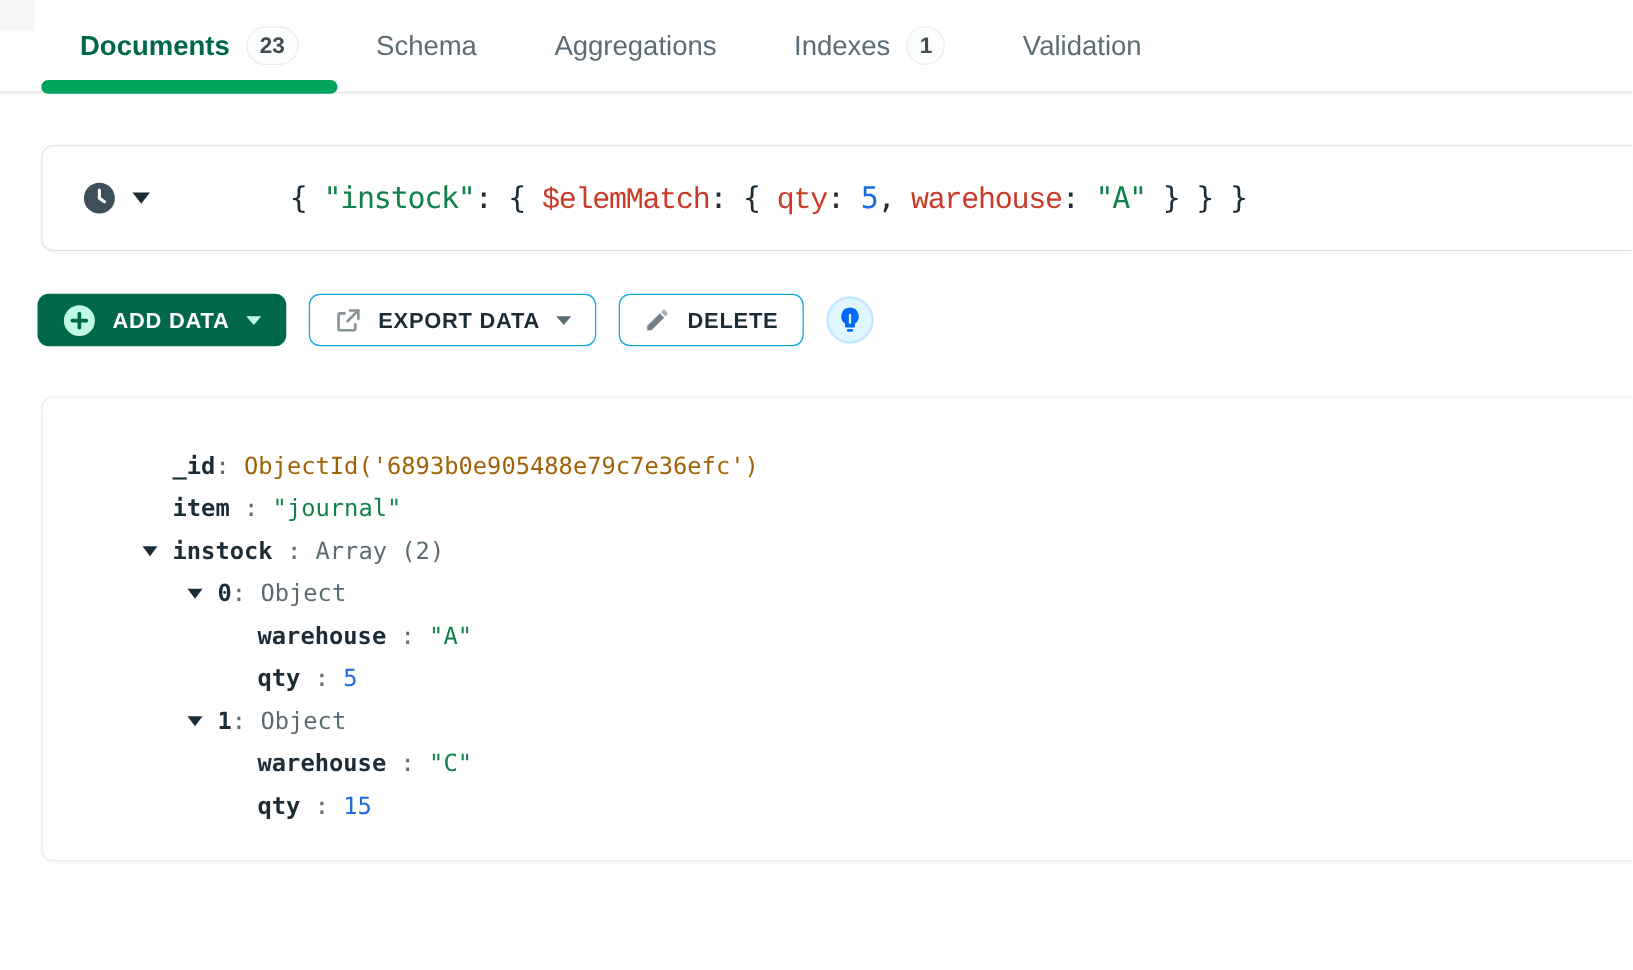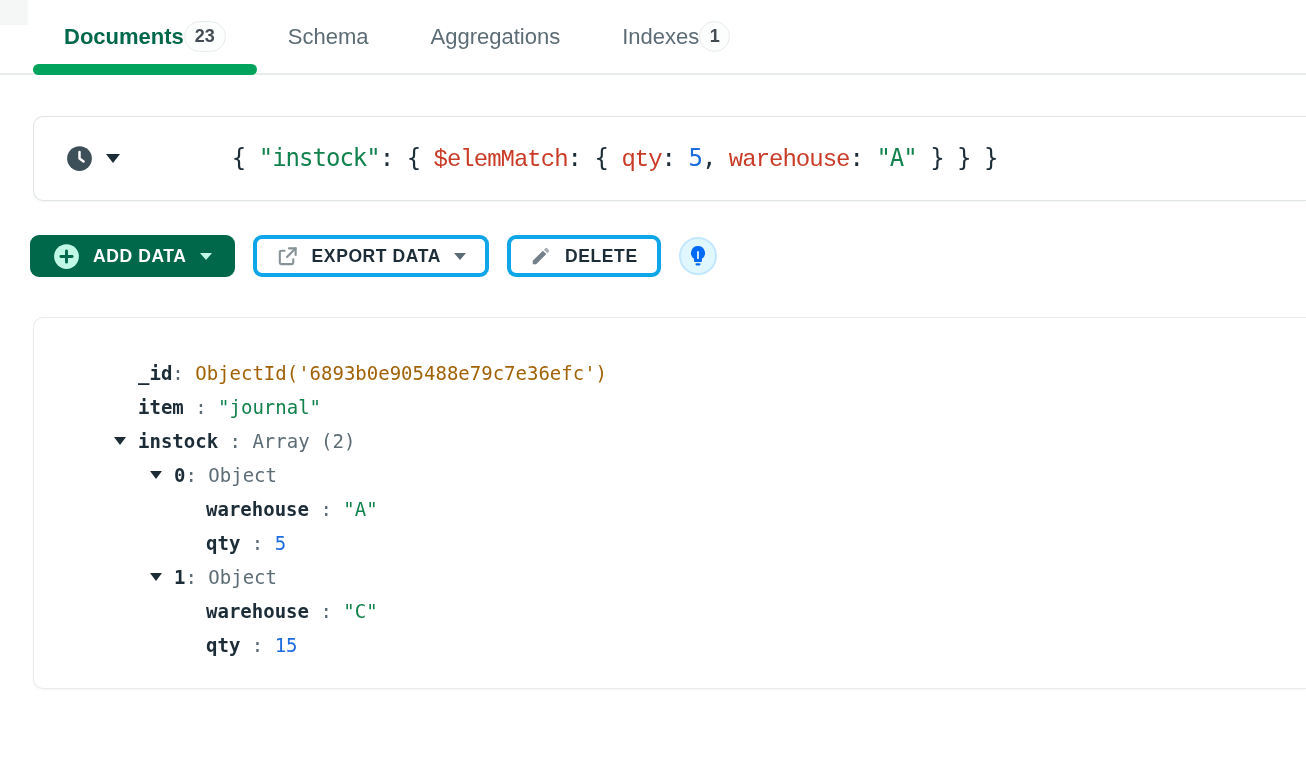--- a/index.html
+++ b/index.html
@@ -19,21 +19,21 @@
 
   
   .tabbar {
     display: flex; align-items: stretch;
     height: 75px;
     border-bottom: 2px solid #E8EDEB;
     padding-left: 33px;
   }
   .tab {
     position: relative;
-    display: flex; align-items: center; 
+    display: flex; align-items: center; gap: 13px;
     padding: 0 31px;
     font-size: 22px; font-weight: 500; color: #5C6C75;
     cursor: pointer; white-space: nowrap;
   }
   .tab.active { color: #00684A; font-weight: 700; }
   .tab-underline {
     position: absolute; left: 0; right: 0; bottom: -2px;
     height: 11px; background: #00A35C; border-radius: 8px;
   }
   .badge {
@@ -78,21 +78,21 @@
   .t-str   { color: #12824D; }
   .t-field { color: #CA3B27; font-family: Liberation Mono, monospace; }
   .t-num   { color: #1C6BE1; }
 
   
   .toolbar { display: flex; align-items: center; gap: 18px; margin: 34px 0 0 30px; }
   .btn {
     display: inline-flex; align-items: center; gap: 13px;
     height: 42px; padding: 0 19px;
     border-radius: 9px;
-    border: 4px solid #0ea5e9; background: #fff;
+    border: 1px solid #0ea5e9; background: #fff;
     font-family: inherit; font-size: 17.5px; font-weight: 700;
     letter-spacing: 0.6px; color: #1C2D38;
     cursor: pointer;
   }
   .btn-primary { background: #00684A; border-color: #00684A; color: #fff; }
   .bulb-btn {
     width: 38px; height: 38px; border-radius: 50%;
     background: #E1F7FF; border: 2px solid #C3E7FE;
     display: inline-flex; align-items: center; justify-content: center;
     padding: 0; cursor: pointer;
@@ -145,20 +145,23 @@
   <div class="tab">
     <span>Schema</span>
   </div>
   <div class="tab">
     <span>Aggregations</span>
   </div>
   <div class="tab">
     <span>Indexes</span>
     <span class="badge round">1</span>
   </div>
+  <div class="tab">
+    <span>Validation</span>
+  </div>
 </div>
 
 <div class="querybar">
   <button class="qhistory">
     <svg width="27" height="27" viewBox="0 0 24 24">
       <circle cx="12" cy="12" r="11" fill="#3D4F58"></circle>
       <path d="M12 6.2V12l3.6 2.6" stroke="#ffffff" stroke-width="2.2" fill="none" stroke-linecap="round" stroke-linejoin="round"></path>
     </svg>
     <span class="caret-sm caret-dark"></span>
   </button>

